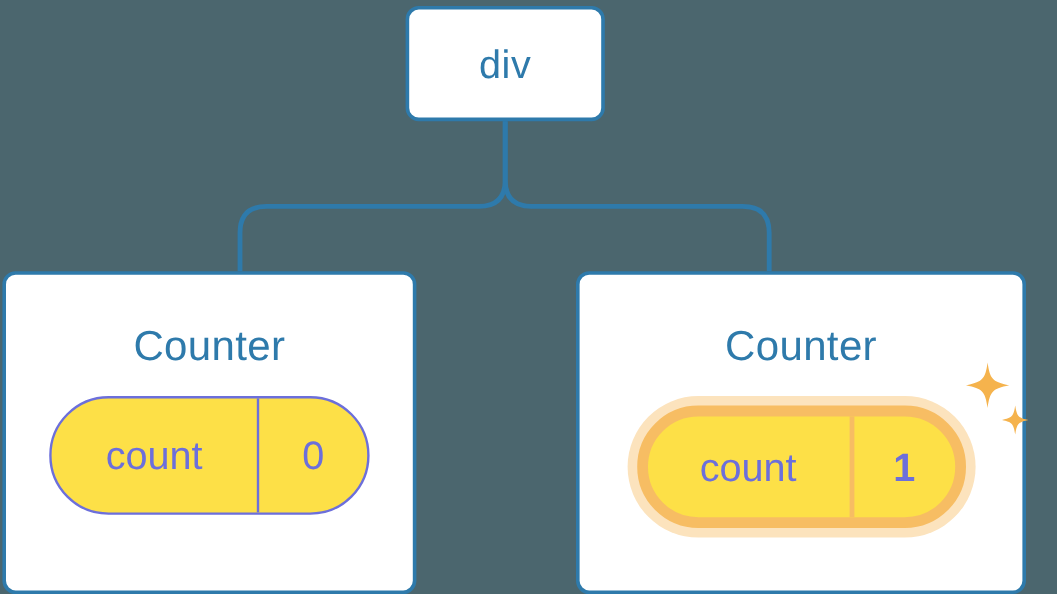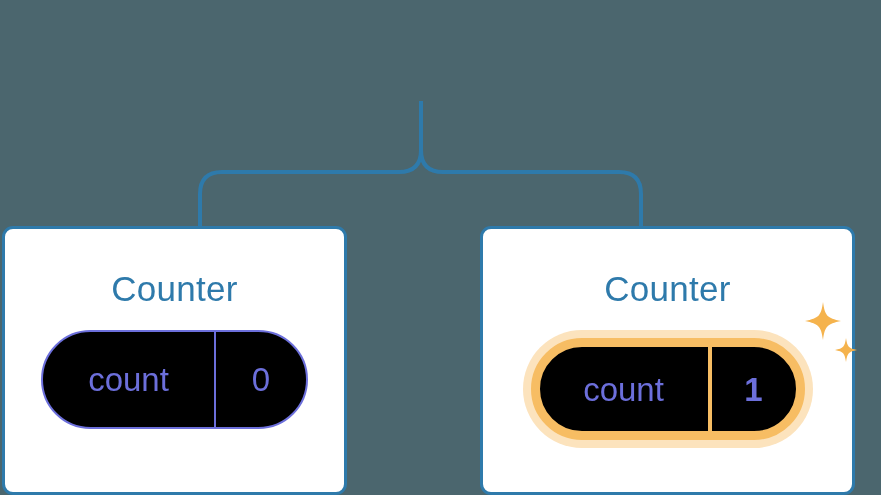--- a/index.html
+++ b/index.html
@@ -85,21 +85,21 @@
     position: relative;
     display: flex;
     align-items: center;
     justify-content: center;
   }
   .pill {
     position: relative;
     display: flex;
     align-items: stretch;
     box-sizing: border-box;
-    background: #000000;
+    background: #fde047;
   }
   .pill-cell {
     display: flex;
     align-items: center;
     justify-content: center;
     box-sizing: border-box;
   }
   .pill-key {
     font-size: 33px;
     color: #6c6fdb;
@@ -165,20 +165,23 @@
 </head>
 <body>
 
 <div id="stage">
 
   <svg id="connectors" viewBox="0 0 881 495" width="881" height="495">
     <path d="M421,101 L421,150 Q421,172 399,172 L222,172 Q200,172 200,194 L200,226" fill="none" stroke="#2e7aab" stroke-width="4" stroke-linecap="butt"></path>
     <path d="M421,101 L421,150 Q421,172 443,172 L619,172 Q641,172 641,194 L641,226" fill="none" stroke="#2e7aab" stroke-width="4" stroke-linecap="butt"></path>
   </svg>
 
+  <div id="node-root" class="node">
+    <span class="root-label">div</span>
+  </div>
 
   <div id="node-counter-left" class="node counter-card">
     <span class="counter-title">Counter</span>
     <div class="pill-wrap">
       <div class="pill plain">
         <div class="pill-cell pill-key">count</div>
         <div class="pill-cell pill-val">0</div>
       </div>
     </div>
   </div>

